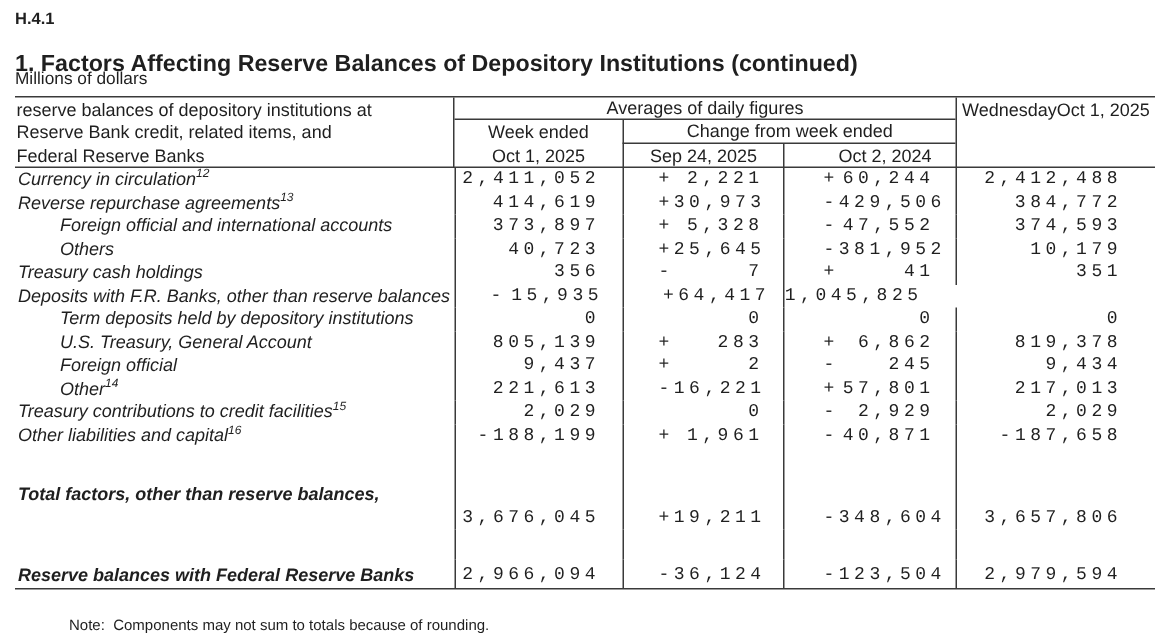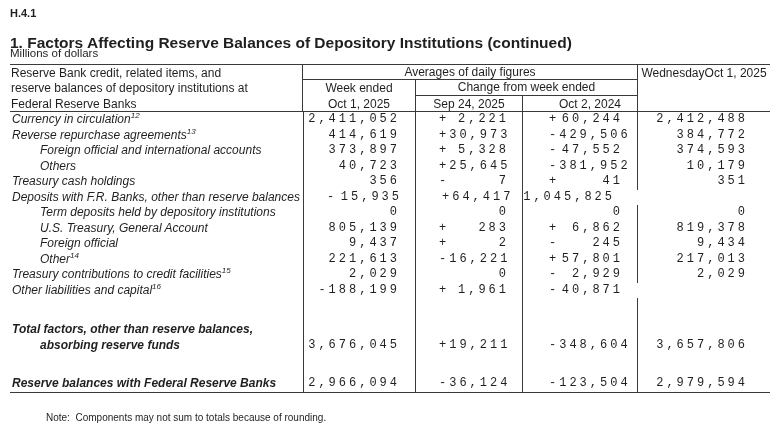--- a/index.html
+++ b/index.html
@@ -72,22 +72,22 @@
 <body>
 
 <div class="release-id">H.4.1</div>
 <h1 class="page-title">1. Factors Affecting Reserve Balances of Depository Institutions (continued)</h1>
 <div class="subtitle">Millions of dollars</div>
 
 <div class="tbl">
 
   <div class="hdr">
     <div class="h-cell h-stub">
+      <div>reserve balances of depository institutions at</div>
       <div>Reserve Bank credit, related items, and</div>
-      <div>reserve balances of depository institutions at</div>
       <div>Federal Reserve Banks</div>
     </div>
     <div class="h-cell h-avg">Averages of daily figures</div>
     <div class="h-cell h-week">
       <div>Week ended</div>
       <div>Oct 1, 2025</div>
     </div>
     <div class="h-cell h-chg">Change from week ended</div>
     <div class="h-cell h-sep">Sep 24, 2025</div>
     <div class="h-cell h-oct">Oct 2, 2024</div>
@@ -256,34 +256,34 @@
       <div class="c1 lbl"><span>Other liabilities and capital</span><sup>16</sup></div>
       <div class="c2 num">-188,199</div>
       <div class="c3 num">
           <span class="sign">+</span>
           <span class="val">1,961</span>
         </div>
       <div class="c4 num">
           <span class="sign">-</span>
           <span class="val">40,871</span>
         </div>
+      <div class="c5 num">-187,658</div>
     </div>
 
     <div class="row sp1">
       <div class="c1"></div>
         <div class="c2"></div>
         <div class="c3"></div>
         <div class="c4"></div>
         <div class="c5"></div>
     </div>
 
     <div class="row row-total bold">
       <div class="c1 lbl">
         <span>Total factors, other than reserve balances,</span>
-        <span class="l2">absorbing reserve funds</span>
       </div>
       <div class="c2 num">3,676,045</div>
       <div class="c3 num">
           <span class="sign">+</span>
           <span class="val">19,211</span>
         </div>
       <div class="c4 num">
           <span class="sign">-</span>
           <span class="val">348,604</span>
         </div>

